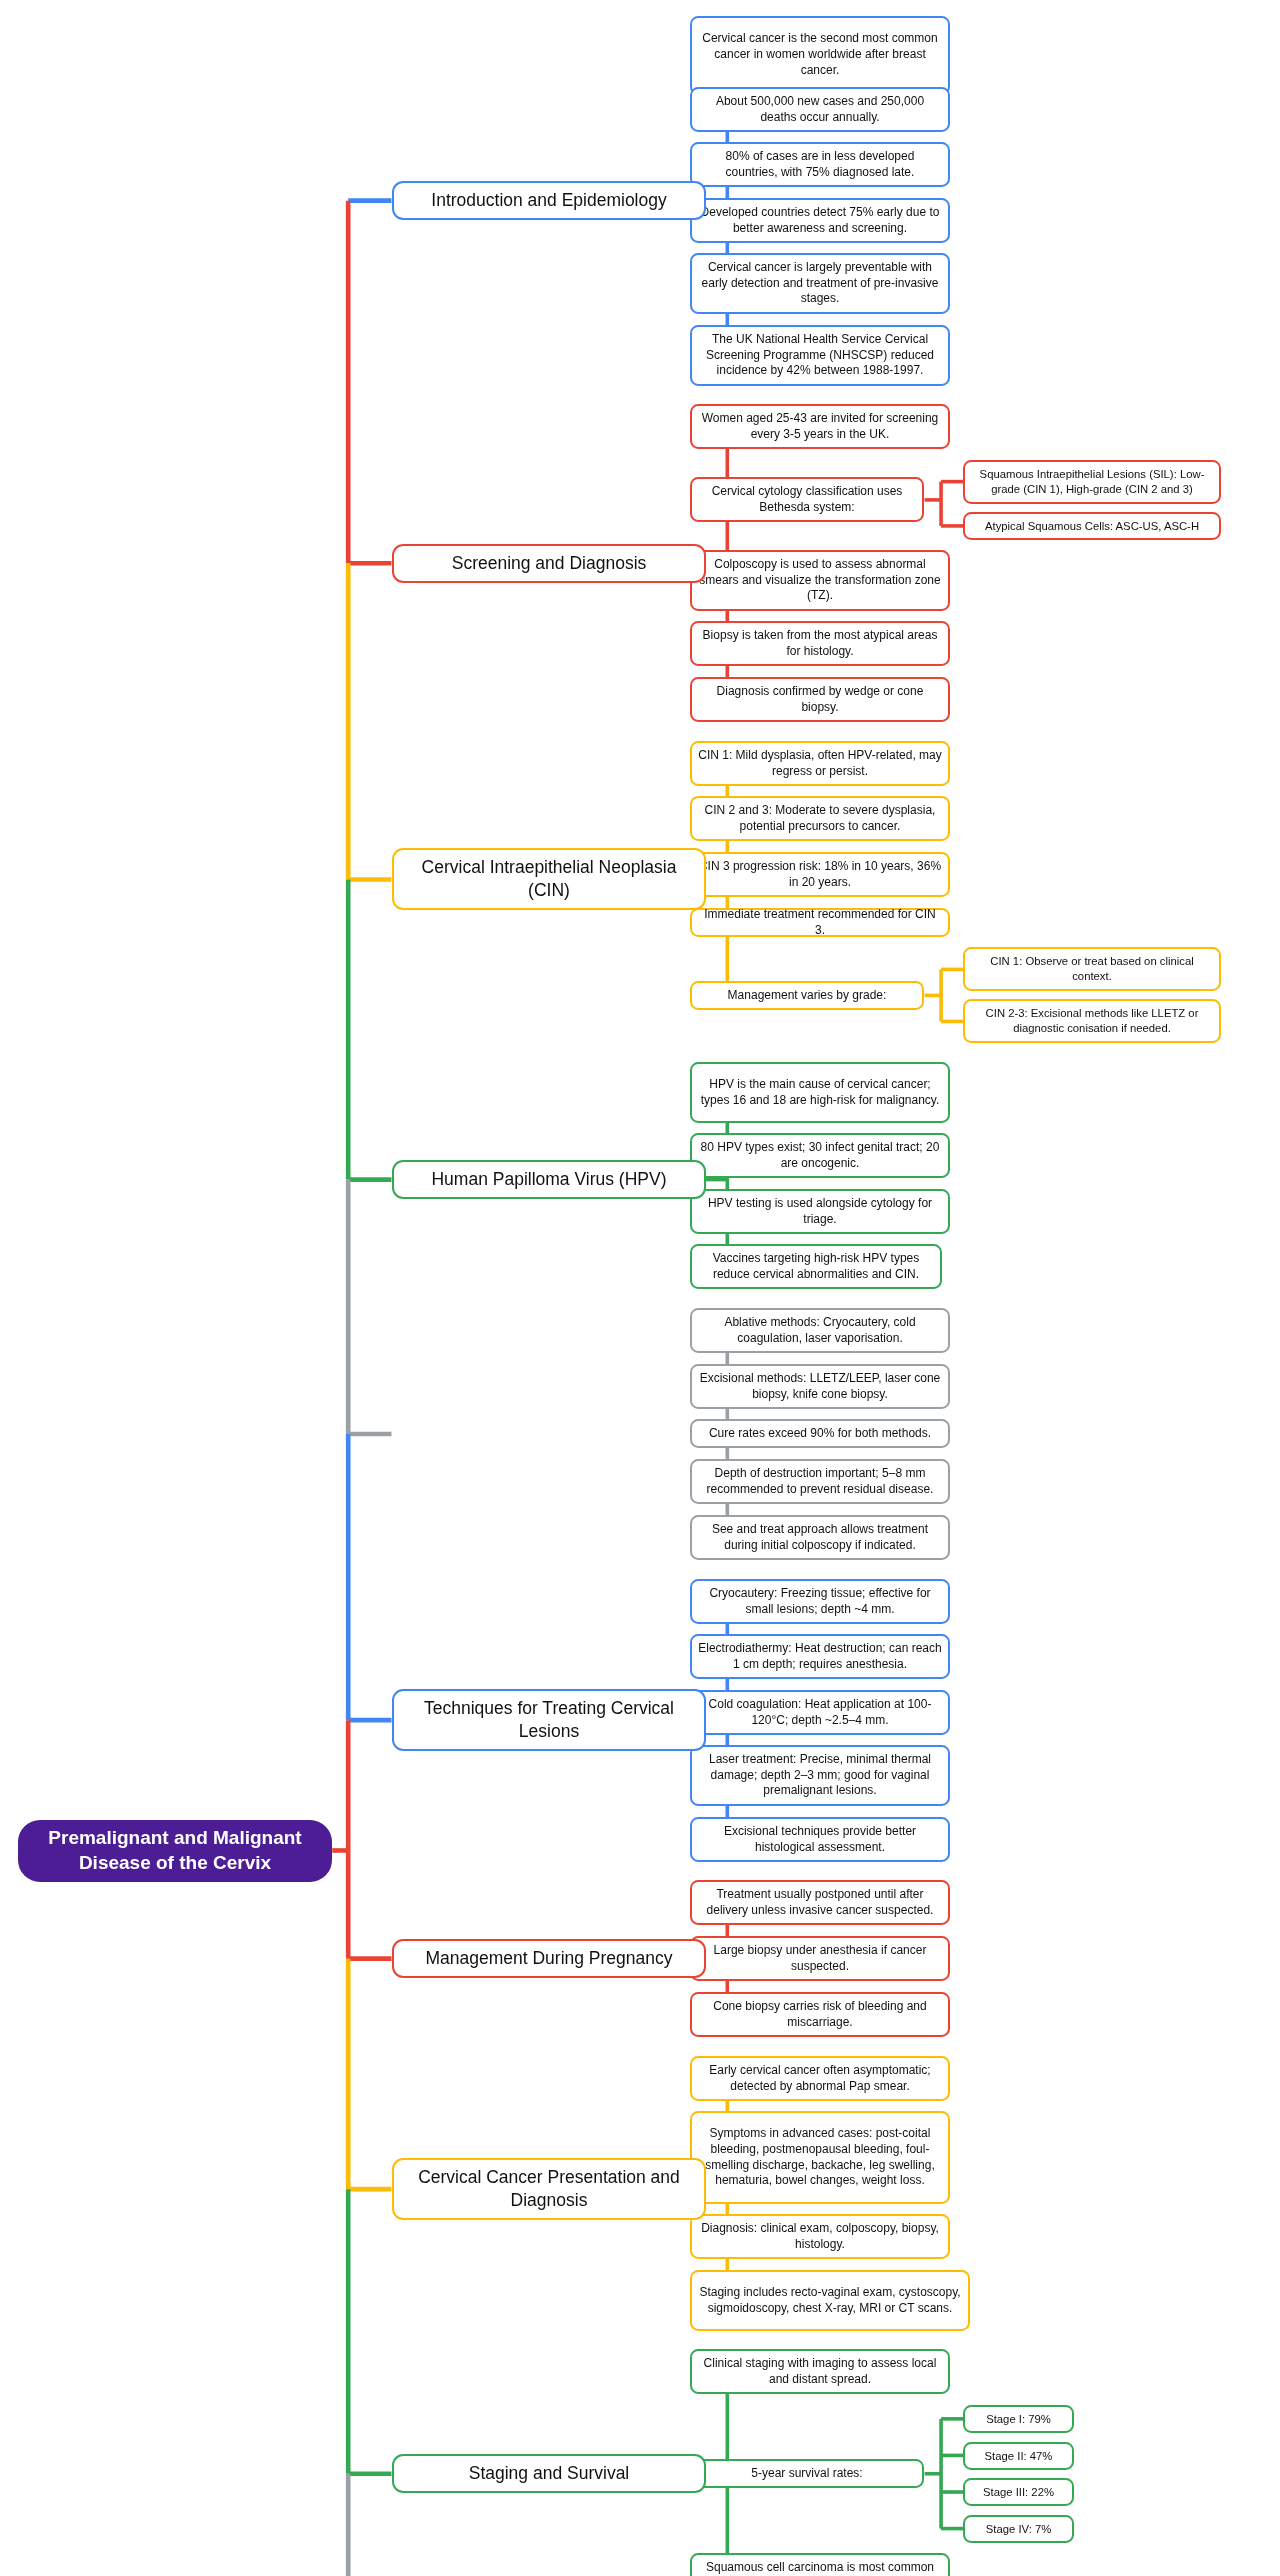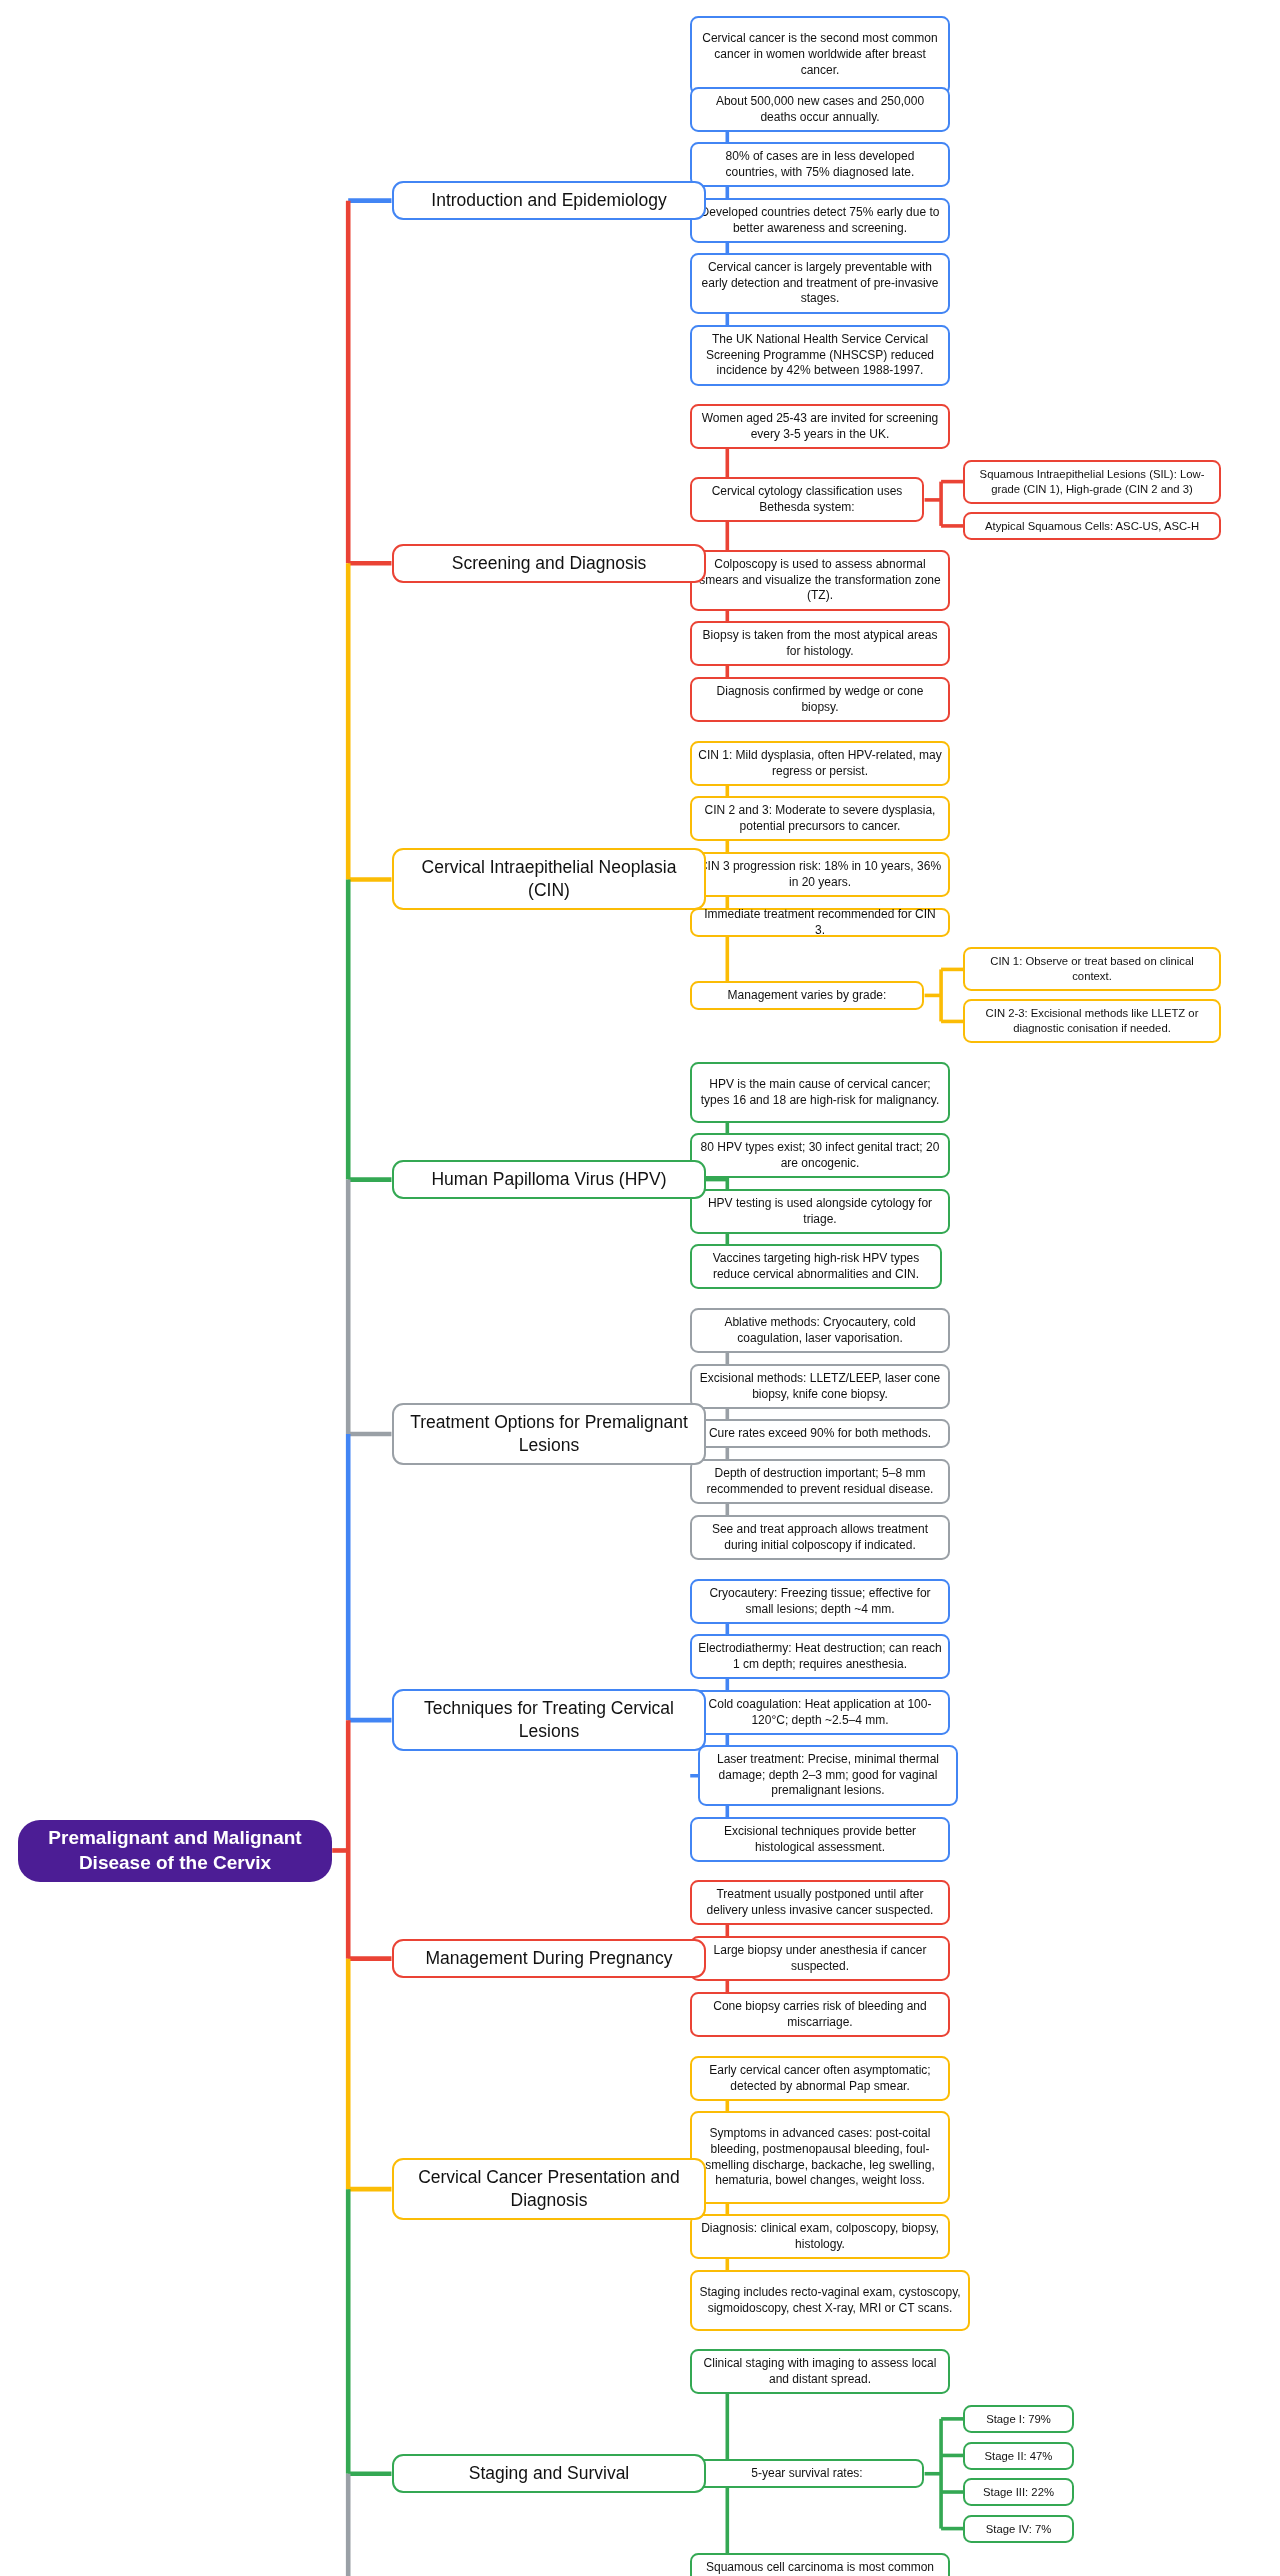--- a/index.html
+++ b/index.html
@@ -204,25 +204,24 @@
     <div class="node lvl2 c-green" style="left: 690px; top: 1062px; width: 260px; height: 61px;">HPV is the main cause of cervical cancer; types 16 and 18 are high-risk for malignancy.</div>
     <div class="node lvl2 c-green" style="left: 690px; top: 1133px; width: 260px; height: 45px;">80 HPV types exist; 30 infect genital tract; 20 are oncogenic.</div>
     <div class="node lvl2 c-green" style="left: 690px; top: 1189px; width: 260px; height: 45px;">HPV testing is used alongside cytology for triage.</div>
     <div class="node lvl2 c-green" style="left: 690px; top: 1244px; width: 252px; height: 45px;">Vaccines targeting high-risk HPV types reduce cervical abnormalities and CIN.</div>
     <div class="node lvl1 c-green" style="left: 392px; top: 1160px; width: 314px; height: 39px;">Human Papilloma Virus (HPV)</div>
     <div class="node lvl2 c-gray" style="left: 690px; top: 1308px; width: 260px; height: 45px;">Ablative methods: Cryocautery, cold coagulation, laser vaporisation.</div>
     <div class="node lvl2 c-gray" style="left: 690px; top: 1364px; width: 260px; height: 45px;">Excisional methods: LLETZ/LEEP, laser cone biopsy, knife cone biopsy.</div>
     <div class="node lvl2 c-gray" style="left: 690px; top: 1419px; width: 260px; height: 29px;">Cure rates exceed 90% for both methods.</div>
     <div class="node lvl2 c-gray" style="left: 690px; top: 1459px; width: 260px; height: 45px;">Depth of destruction important; 5–8 mm recommended to prevent residual disease.</div>
     <div class="node lvl2 c-gray" style="left: 690px; top: 1515px; width: 260px; height: 45px;">See and treat approach allows treatment during initial colposcopy if indicated.</div>
-    <div class="node lvl1 c-gray" style="left: 392px; top: 1403px; width: 314px; height: 62px;">Treatment Options for Premalignant Lesions</div>
     <div class="node lvl2 c-blue" style="left: 690px; top: 1579px; width: 260px; height: 45px;">Cryocautery: Freezing tissue; effective for small lesions; depth ~4 mm.</div>
     <div class="node lvl2 c-blue" style="left: 690px; top: 1634px; width: 260px; height: 45px;">Electrodiathermy: Heat destruction; can reach 1 cm depth; requires anesthesia.</div>
     <div class="node lvl2 c-blue" style="left: 690px; top: 1690px; width: 260px; height: 45px;">Cold coagulation: Heat application at 100-120°C; depth ~2.5–4 mm.</div>
-    <div class="node lvl2 c-blue" style="left: 690px; top: 1745px; width: 260px; height: 61px; margin-left: 8px;">Laser treatment: Precise, minimal thermal damage; depth 2–3 mm; good for vaginal premalignant lesions.</div>
+    <div class="node lvl2 c-blue" style="left: 690px; top: 1745px; width: 260px; height: 61px;">Laser treatment: Precise, minimal thermal damage; depth 2–3 mm; good for vaginal premalignant lesions.</div>
     <div class="node lvl2 c-blue" style="left: 690px; top: 1817px; width: 260px; height: 45px;">Excisional techniques provide better histological assessment.</div>
     <div class="node lvl1 c-blue" style="left: 392px; top: 1689px; width: 314px; height: 62px;">Techniques for Treating Cervical Lesions</div>
     <div class="node lvl2 c-red" style="left: 690px; top: 1880px; width: 260px; height: 45px;">Treatment usually postponed until after delivery unless invasive cancer suspected.</div>
     <div class="node lvl2 c-red" style="left: 690px; top: 1936px; width: 260px; height: 45px;">Large biopsy under anesthesia if cancer suspected.</div>
     <div class="node lvl2 c-red" style="left: 690px; top: 1992px; width: 260px; height: 45px;">Cone biopsy carries risk of bleeding and miscarriage.</div>
     <div class="node lvl1 c-red" style="left: 392px; top: 1939px; width: 314px; height: 39px;">Management During Pregnancy</div>
     <div class="node lvl2 c-amber" style="left: 690px; top: 2056px; width: 260px; height: 45px;">Early cervical cancer often asymptomatic; detected by abnormal Pap smear.</div>
     <div class="node lvl2 c-amber" style="left: 690px; top: 2111px; width: 260px; height: 93px;">Symptoms in advanced cases: post-coital bleeding, postmenopausal bleeding, foul-smelling discharge, backache, leg swelling, hematuria, bowel changes, weight loss.</div>
     <div class="node lvl2 c-amber" style="left: 690px; top: 2214px; width: 260px; height: 45px;">Diagnosis: clinical exam, colposcopy, biopsy, histology.</div>
     <div class="node lvl2 c-amber" style="left: 690px; top: 2270px; width: 280px; height: 61px;">Staging includes recto-vaginal exam, cystoscopy, sigmoidoscopy, chest X-ray, MRI or CT scans.</div>

